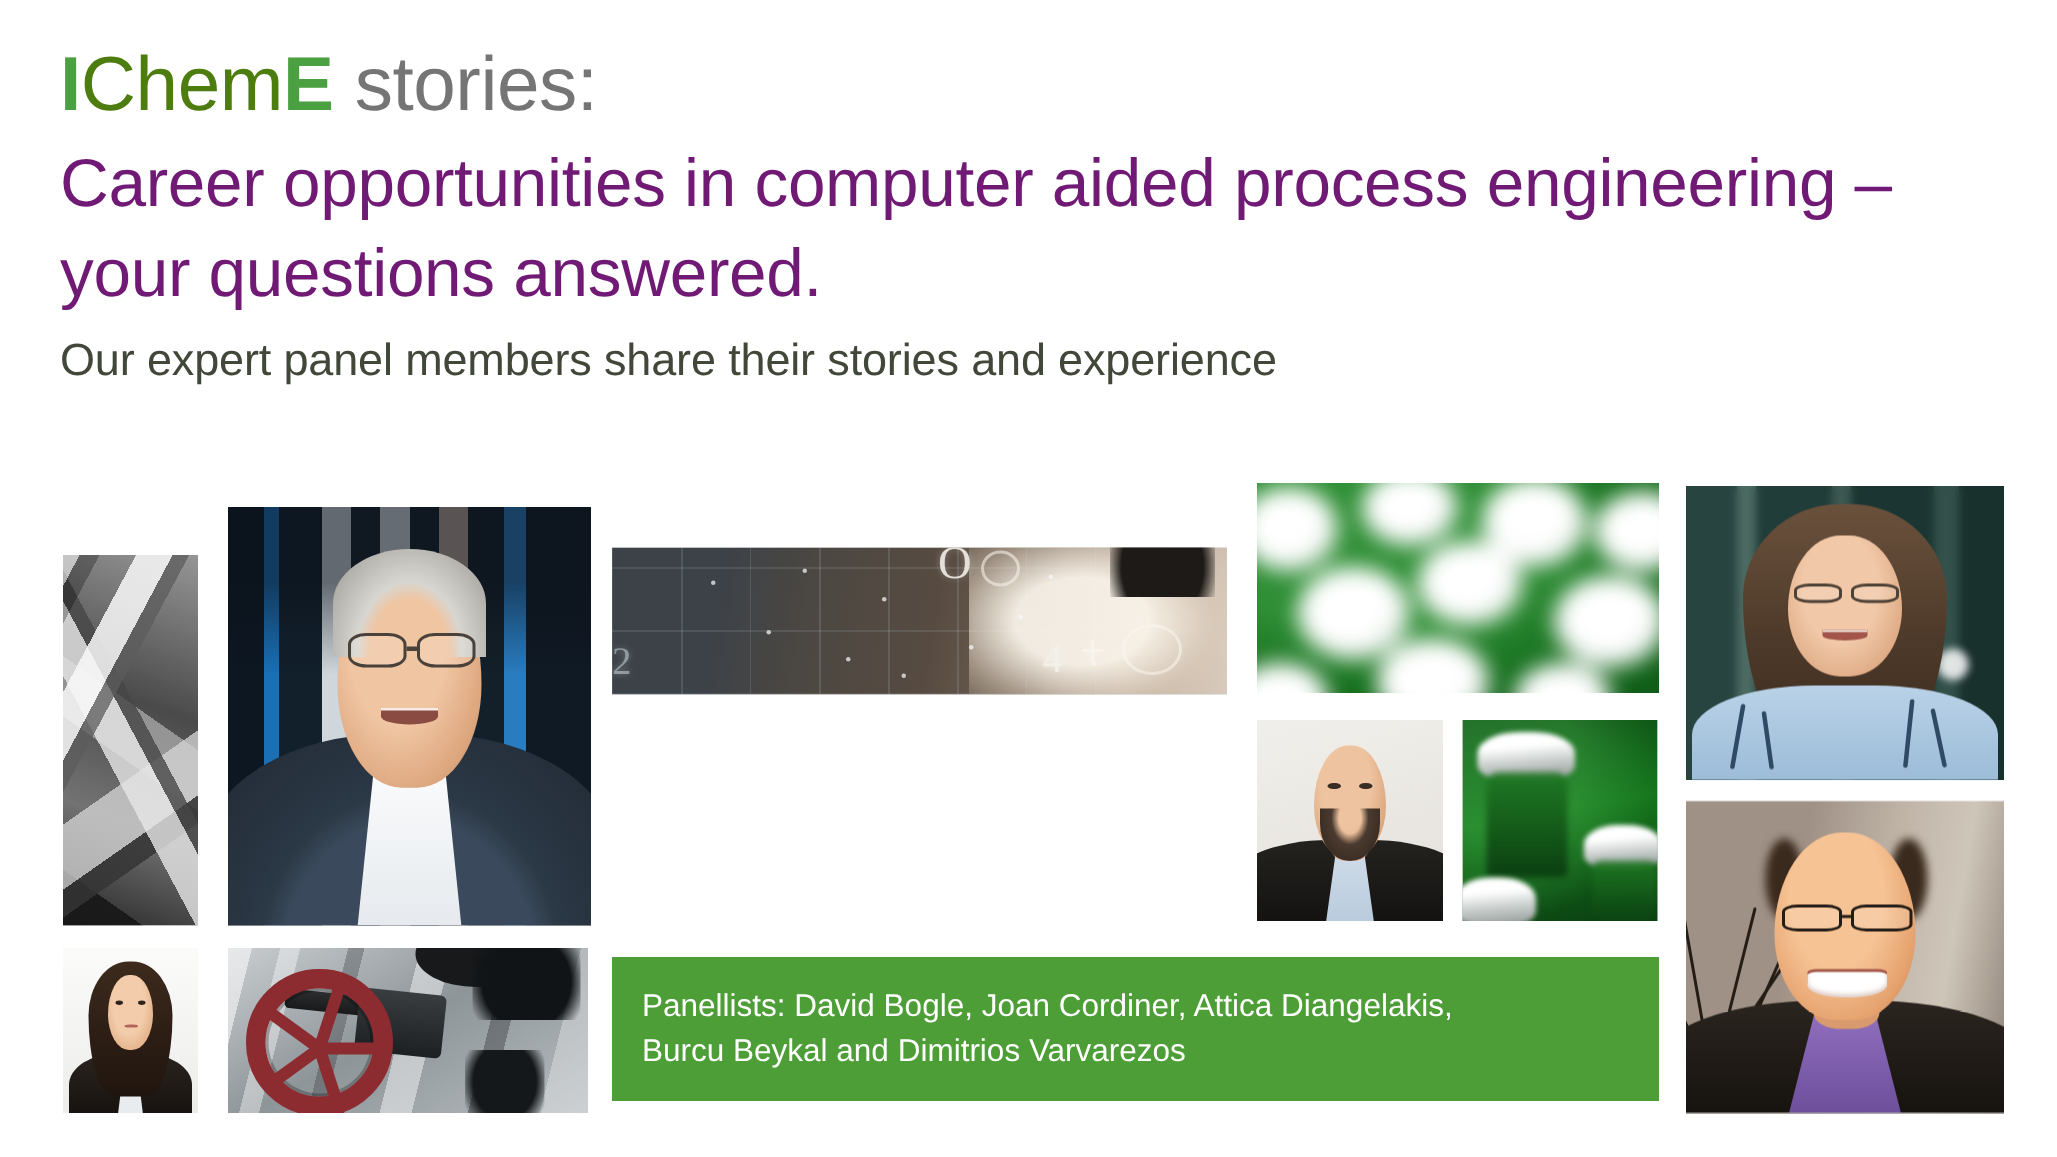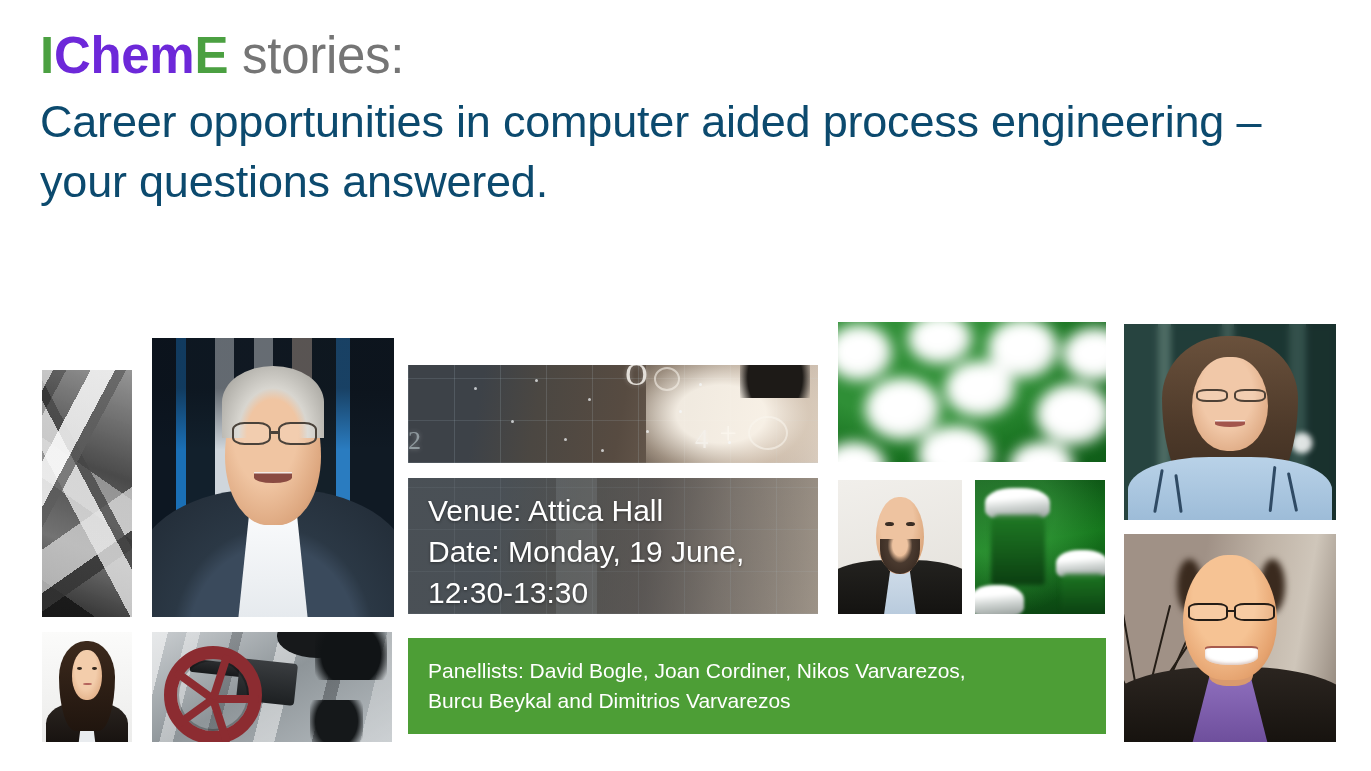--- a/index.html
+++ b/index.html
@@ -32,31 +32,31 @@
     font-size: 51px;
     line-height: 1.18;
     letter-spacing: -0.3px;
     white-space: nowrap;
   }
   .logo-i, .logo-e {
     color: #4ba041;
     font-weight: 700;
   }
   .logo-chem {
-    color: #6d28d9;
-    font-weight: 700;
+    color: #4d7c0f;
+    font-weight: 400;
   }
   .presents-word {
     color: #757575;
     font-weight: 400;
     margin-left: 14px;
   }
 
   .main-title {
-    color: #0c4a6e;
+    color: #701a75;
     font-size: 45px;
     font-weight: 400;
     line-height: 1.33;
     letter-spacing: -0.2px;
     margin-top: 6px;
     max-width: 1290px;
   }
 
   .subtitle {
     color: #41483a;
@@ -395,20 +395,21 @@
 <div class="slide">
 
   <div class="header-block">
 
     <div class="presents-line">
       <span class="logo-i">I</span><span class="logo-chem">Chem</span><span class="logo-e">E</span><span class="presents-word">stories:</span>
     </div>
 
     <div class="main-title">Career opportunities in computer aided process engineering – your questions answered.</div>
 
+    <div class="subtitle">Our expert panel members share their stories and experience</div>
   </div>
 
   <div class="tile" style="left:42px; top:370px; width:90px; height:247px;">
     <div class="ph img-pipes"></div>
   </div>
 
   <div class="tile" style="left:152px; top:338px; width:242px; height:279px;">
     <div class="ph img-man1-bg"></div>
     <div class="m1-suit"></div>
     <div class="m1-shirt"></div>
@@ -467,32 +468,23 @@
         <i style="left:78%; top:78%;"></i>
     </div>
     <div class="chem-text chem-o5">O</div>
     <div class="chem-o2"></div>
     <div class="chem-text chem-sub4">4</div>
     <div class="chem-text chem-plus">+</div>
     <div class="chem-ring"></div>
     <div class="chem-text chem-left-sym">2</div>
   </div>
 
-  <div class="tile venue-panel" style="left:408px; top:478px; width:410px; height:136px;">
-    <div class="bg-photo"></div>
-    <div class="bg-grid"></div>
-    <div class="bg-band"></div>
-    <div class="bg-scrim"></div>
-    <div class="venue-text">Venue: Attica Hall
-Date: Monday, 19 June,
-12:30-13:30</div>
-  </div>
 
   <div class="panellists-banner" style="left:408px; top:638px; width:698px; height:96px;">
-    <div class="panellists-text">Panellists: David Bogle, Joan Cordiner, Nikos Varvarezos,
+    <div class="panellists-text">Panellists: David Bogle, Joan Cordiner, Attica Diangelakis,
 Burcu Beykal  and Dimitrios Varvarezos</div>
   </div>
 
   <div class="tile" style="left:838px; top:322px; width:268px; height:140px;">
     <div class="ph img-bokeh"></div>
     <div class="bokeh-dots">
       <i style="left:-4%;  top:2%;   width:24%; height:40%;"></i>
       <i style="left:26%;  top:-6%;  width:24%; height:36%;"></i>
       <i style="left:56%;  top:-2%;  width:26%; height:42%;"></i>
       <i style="left:84%;  top:4%;   width:24%; height:38%;"></i>

